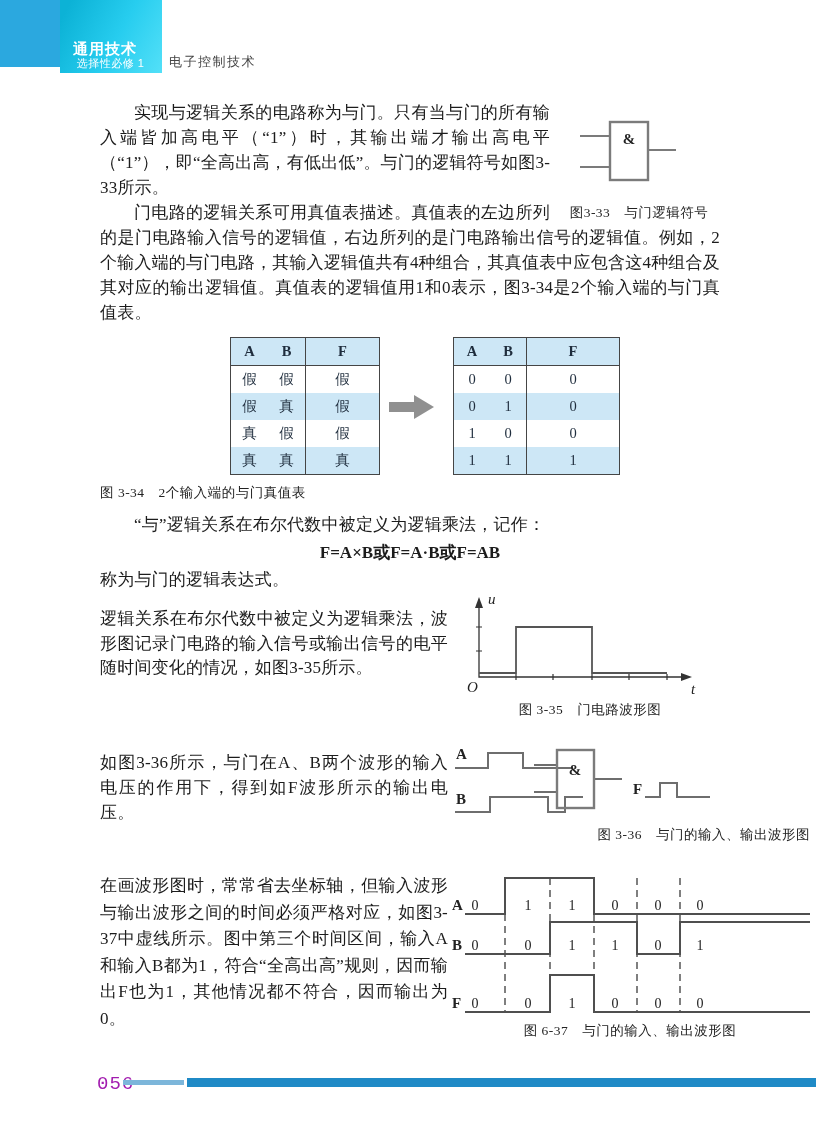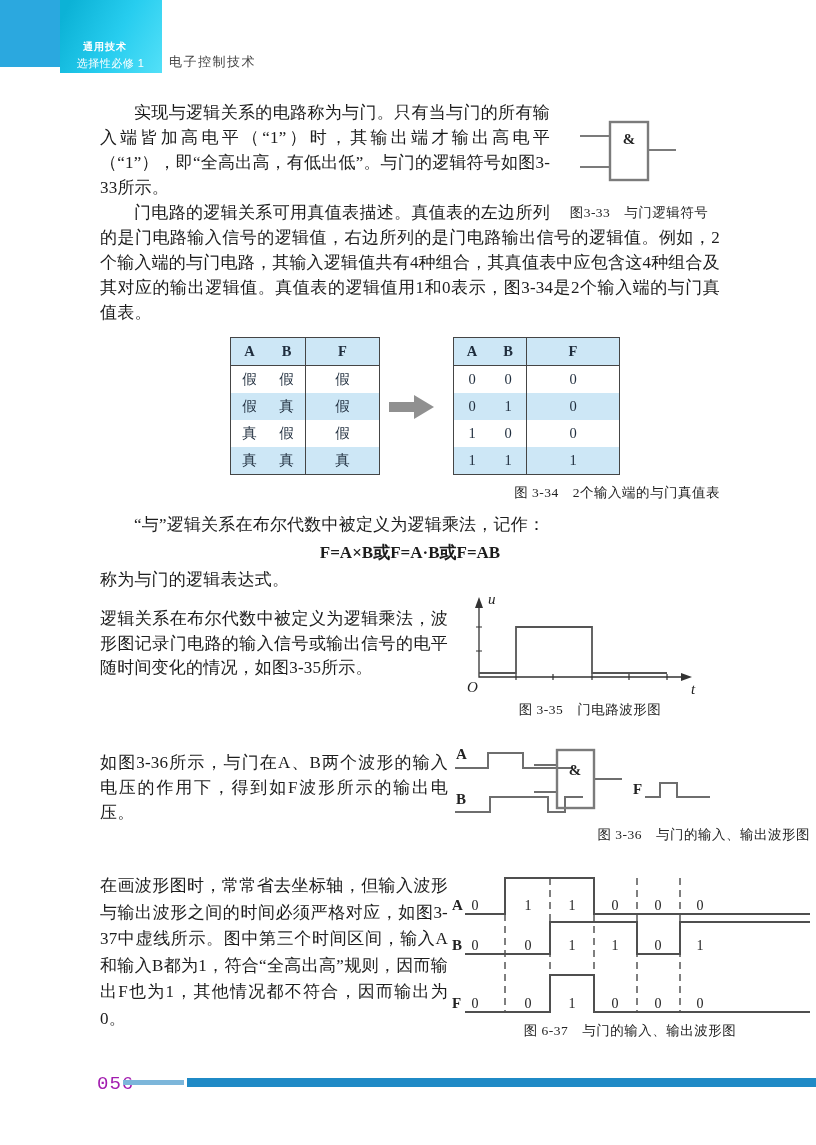--- a/index.html
+++ b/index.html
@@ -4,21 +4,21 @@
 <style>
   html,body{margin:0;padding:0;background:#ffffff;}
   .page{position:relative;width:816px;height:1145px;background:#fff;overflow:hidden;
         font-family:"Liberation Serif","DejaVu Serif",serif;color:#1c1c1c;}
 
   
   .hdr-blue{position:absolute;left:0;top:0;width:60px;height:67px;background:#2ba8df;}
   .hdr-cyan{position:absolute;left:60px;top:0;width:102px;height:73px;
             background:linear-gradient(118deg,#0cb2d6 8%,#27cdef 55%,#53e0f8 100%);
             color:#fff;text-align:center;font-family:"Liberation Sans","DejaVu Sans",sans-serif;}
-  .badge-title{position:absolute;left:0;right:12px;top:40px;font-size:10px;font-weight:bold;letter-spacing:1px;}
+  .badge-title{position:absolute;left:0;right:12px;top:40px;font-size:15px;font-weight:bold;letter-spacing:1px;}
   .badge-sub{position:absolute;left:0;right:1px;top:56px;font-size:11px;letter-spacing:0.5px;}
   .hdr-chapter{position:absolute;left:169px;top:53px;font-size:13px;color:#454545;
                letter-spacing:1.5px;font-family:"Liberation Sans","DejaVu Sans",sans-serif;}
 
   
   .para-block{position:absolute;left:100px;top:100px;width:620px;}
   .body-p{margin:0;font-size:17px;line-height:25px;text-align:justify;letter-spacing:0.2px;}
   .indent{text-indent:2em;}
 
   .fig33-float{float:right;width:162px;height:125px;margin:0 0 0 8px;text-align:center;}
@@ -34,21 +34,21 @@
   table.truth tr.hd td{background:#cde7f6;border-bottom:1.6px solid #454545;font-weight:bold;}
   table.truth tr.alt td{background:#cde7f6;}
   table.truth td.fcol{border-left:1.6px solid #454545;}
   .tl{left:0;} .tl td{width:37px;} .tl td.fcol{width:73px;}
   .tr2{left:223px;} .tr2 td{width:36px;} .tr2 td.fcol{width:92px;}
   .big-arrow{position:absolute;left:159px;top:58px;width:45px;height:24px;}
   .big-arrow .shaft{position:absolute;left:0;top:7px;width:25px;height:10px;background:#909090;}
   .big-arrow .head{position:absolute;left:25px;top:0;width:0;height:0;
                    border-left:20px solid #909090;border-top:12px solid transparent;border-bottom:12px solid transparent;}
 
-  .cap34{position:absolute;left:100px;top:484px;width:620px;text-align:right;}
+  .cap34{position:absolute;left:100px;top:484px;width:620px;text-align:left;}
   .abs-p3{position:absolute;left:100px;top:512px;width:620px;}
   .formula{position:absolute;left:100px;top:541px;width:620px;text-align:center;
            font-size:17px;font-weight:bold;color:#1c1c1c;}
   .abs-p4{position:absolute;left:100px;top:567px;width:620px;}
 
   
   .col-p{position:absolute;left:100px;width:348px;margin:0;font-size:17px;text-align:justify;letter-spacing:0.2px;}
   .sec35-text{top:607px;line-height:24.5px;}
   .sec36-text{top:750px;line-height:25px;}
   .sec37-text{top:873px;line-height:26.5px;}

